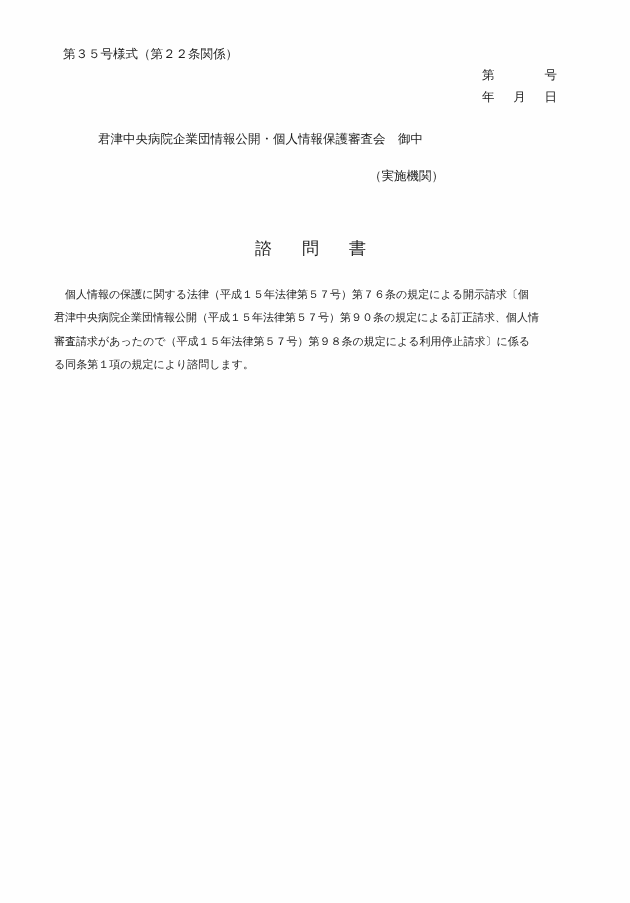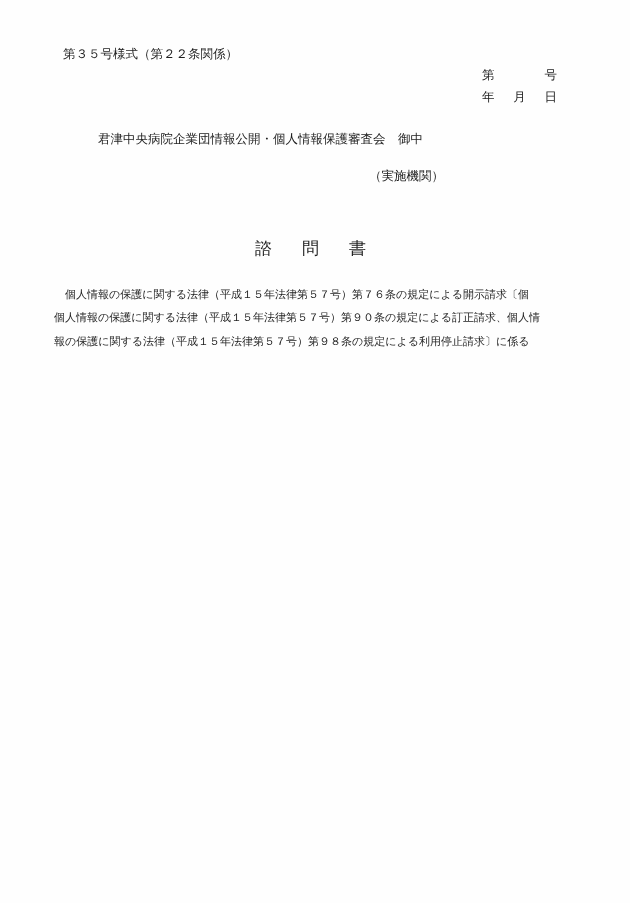--- a/index.html
+++ b/index.html
@@ -90,17 +90,18 @@
   </div>
 
   <div class="txt addressee">君津中央病院企業団情報公開・個人情報保護審査会　御中</div>
 
   <div class="txt sender">（実施機関）</div>
 
   <div class="txt doc-title">諮　問　書</div>
 
   <div class="body-block">
     <div class="body-line">　個人情報の保護に関する法律（平成１５年法律第５７号）第７６条の規定による開示請求〔個</div>
-    <div class="body-line">個人情報の保護に関する法律（平成１５年法律第５７号）第９０条の規定による訂正請求、個人情</div>
-    <div class="body-line">報の保護に関する法律（平成１５年法律第５７号）第９８条の規定による利用停止請求〕に係る</div>
+    <div class="body-line">君津中央病院企業団情報公開（平成１５年法律第５７号）第９０条の規定による訂正請求、個人情</div>
+    <div class="body-line">審査請求があったので（平成１５年法律第５７号）第９８条の規定による利用停止請求〕に係る</div>
+    <div class="body-line">る同条第１項の規定により諮問します。</div>
   </div>
 
 </div>
 
 </body></html>

